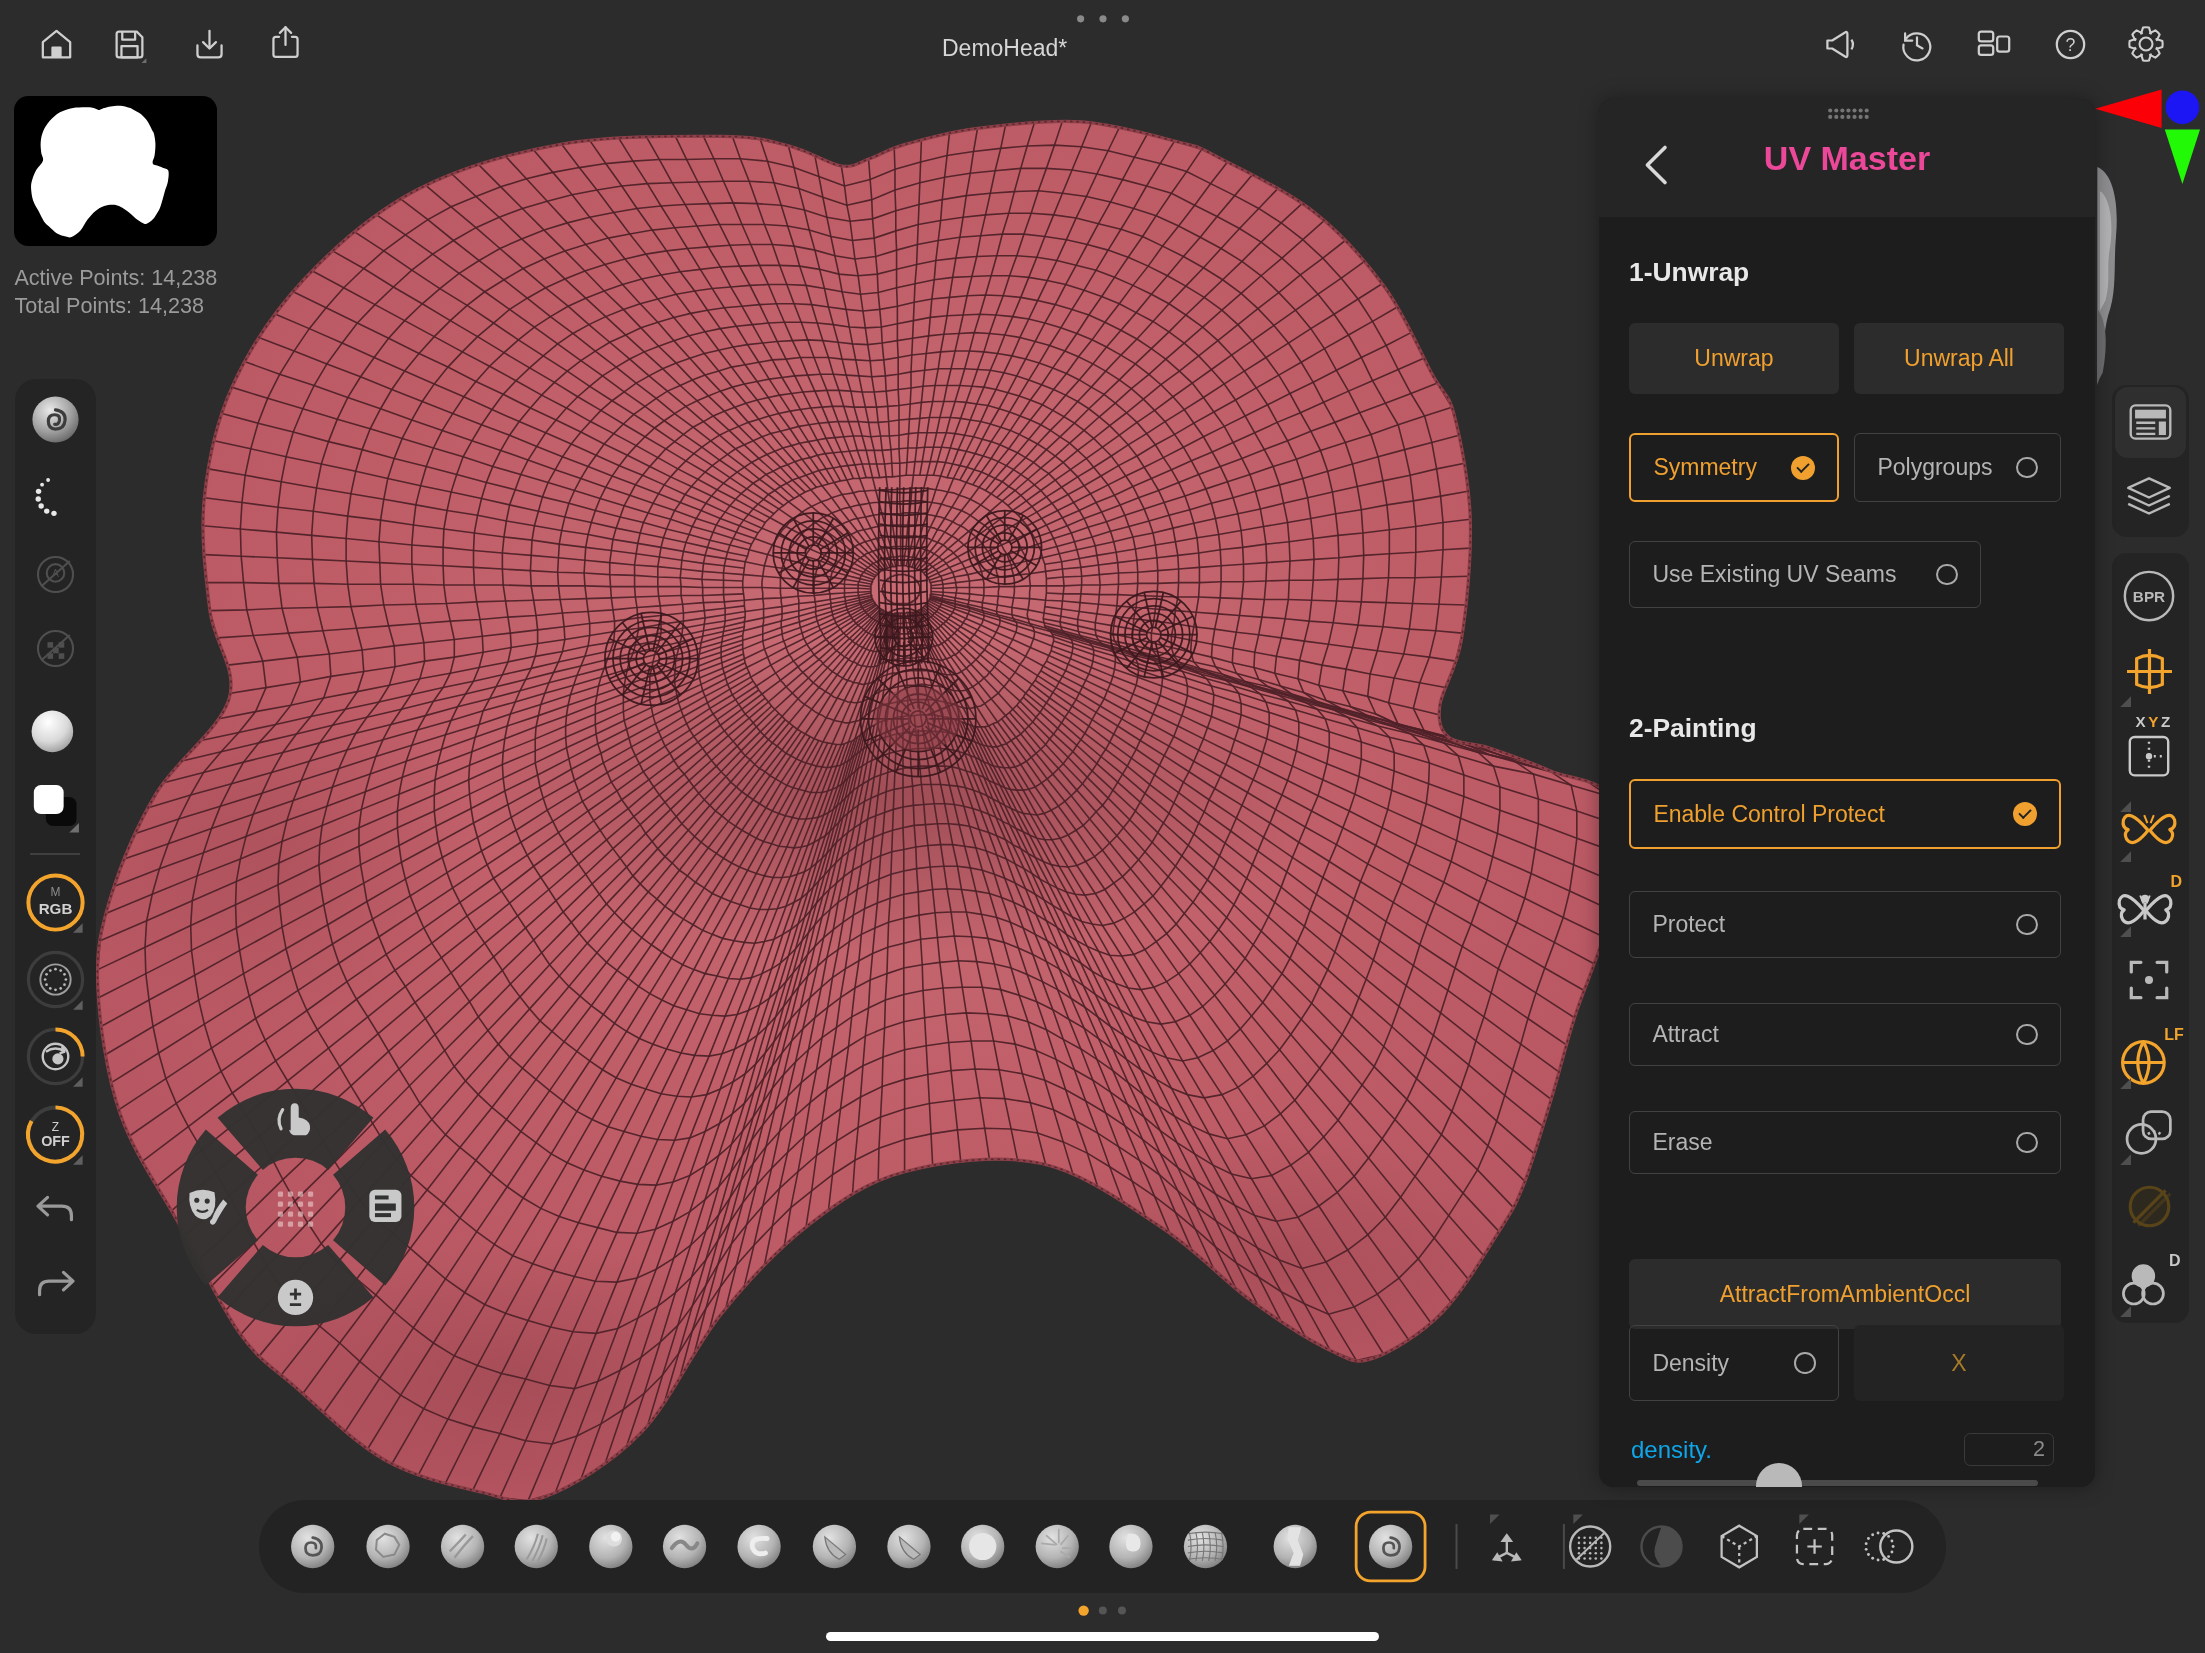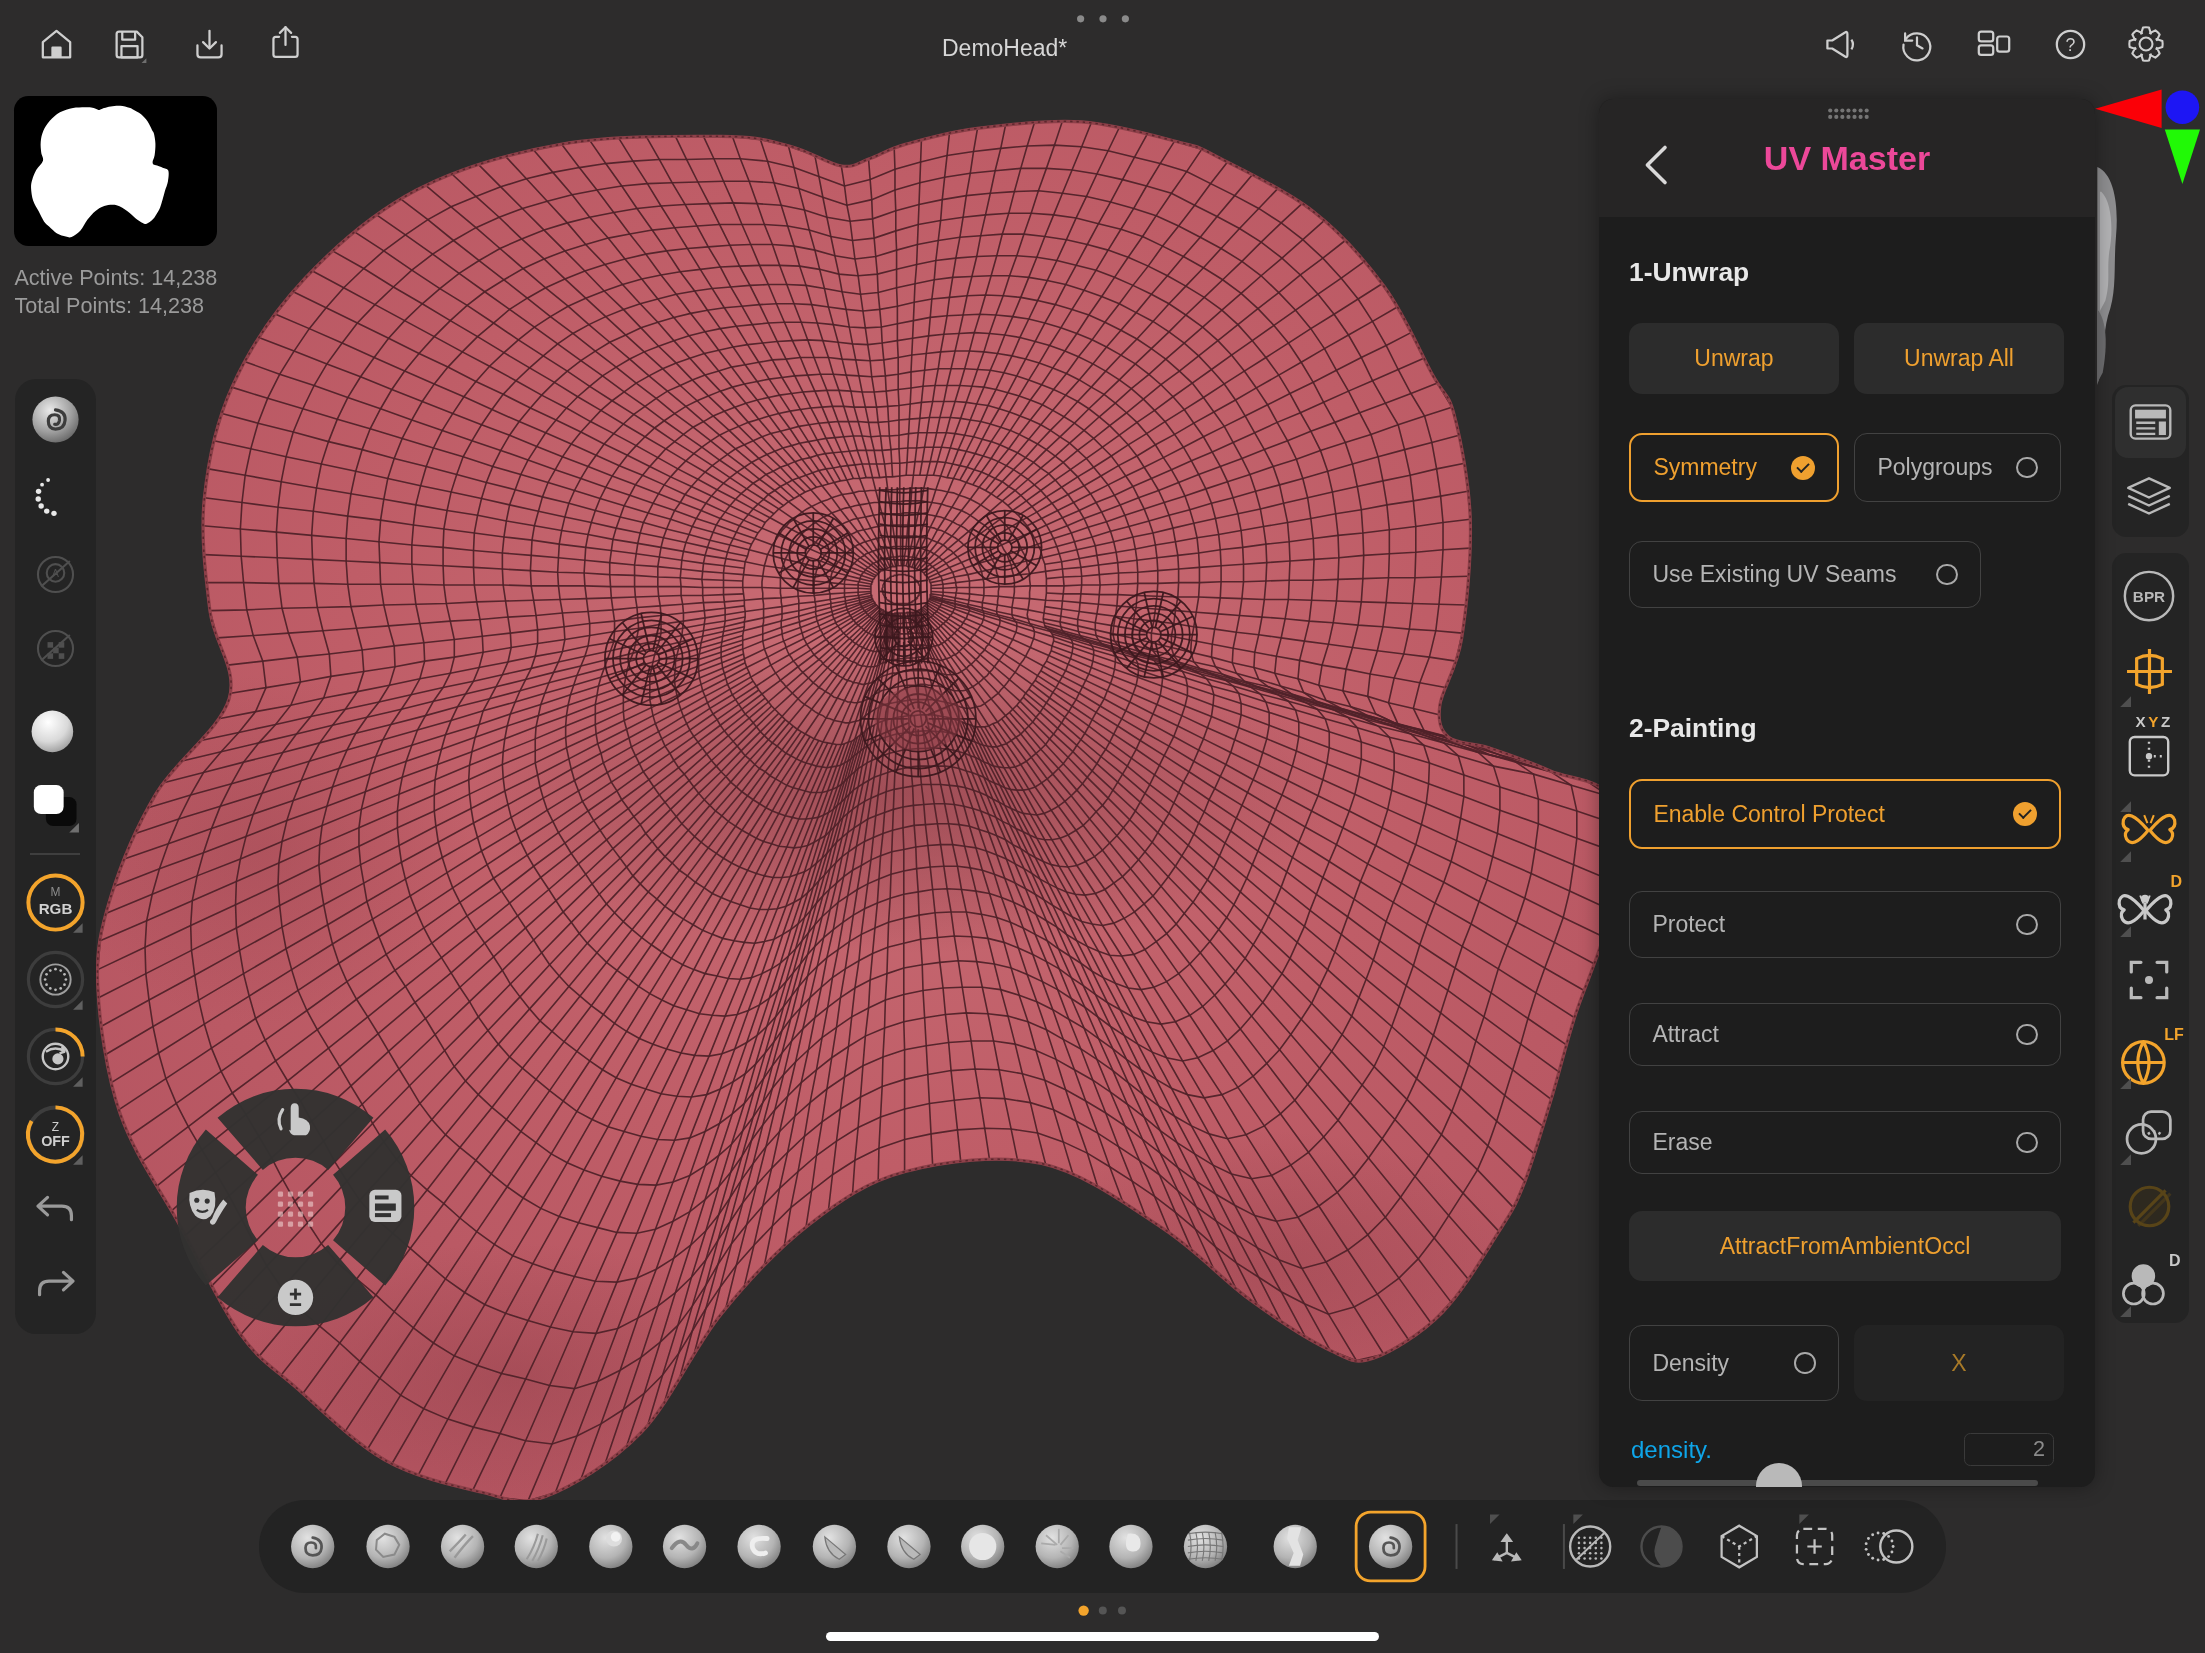--- a/index.html
+++ b/index.html
@@ -3,21 +3,21 @@
 *{margin:0;padding:0;box-sizing:border-box}
 html,body{width:2205px;height:1654px;overflow:hidden;background:#2d2c2c;font-family:"Liberation Sans",sans-serif}
 .abs{position:absolute}
 #canvas{position:absolute;left:0;top:83px;width:2205px;height:1571px;background:#2d2c2c;overflow:hidden}
 .ico{position:absolute;z-index:31}
 svg{display:block}
 #panel{position:absolute;left:1599px;top:99px;width:496px;height:1388px;background:#1d1d1d;border-radius:14.4px;z-index:20;overflow:hidden;box-shadow:0 0 19px rgba(0,0,0,0.35)}
 #panelhead{position:absolute;left:0;top:0;width:496px;height:118px;background:#262525}
 .ptitle{position:absolute;left:0;top:59px;width:496px;text-align:center;font-size:34px;font-weight:bold;color:#ec4899;transform:translateY(-50%)}
 .sect{position:absolute;left:30px;font-size:26.4px;font-weight:bold;color:#e8e8e8}
-.btn{position:absolute;border-radius:13px;font-size:23px;display:flex;align-items:center}
+.btn{position:absolute;border-radius:6px;font-size:23px;display:flex;align-items:center}
 .btn.filled{background:#2c2c2c;justify-content:center;color:#efa02f}
 .btn.outline{border:1.6px solid #424242;color:#b4b4b4;justify-content:space-between;padding:0 22.4px 0 22.4px}
 .btn.orange{border:2px solid #efa02f;color:#efa02f;justify-content:space-between;padding:0 22.4px 0 22.4px}
 .radio{width:21.6px;height:21.6px;border-radius:50%;border:2px solid #a9a9a9;flex:none}
 .check{width:24px;height:24px;border-radius:50%;background:#efa02f;flex:none;position:relative}
 .check:after{content:"";position:absolute;left:6.4px;top:7.2px;width:9.6px;height:4.8px;border-left:2.8px solid #222;border-bottom:2.8px solid #222;transform:rotate(-45deg)}
 #ltoolbar{position:absolute;left:15px;top:379px;width:81px;height:955px;background:#242424;border-radius:21px;z-index:10}
 #bbar{position:absolute;left:259px;top:1500px;width:1687px;height:93px;background:#232323;border-radius:46px;z-index:10}
 #rtool1{position:absolute;left:2112px;top:385px;width:77px;height:152px;background:#242424;border-radius:14.4px;z-index:10}
 #rtool2{position:absolute;left:2112px;top:553px;width:77px;height:770px;background:#242424;border-radius:14.4px;z-index:10}
@@ -795,21 +795,21 @@
       <span class="radio"></span>
     </div>
     <div class="btn outline" style="left:30px;top:904px;width:432px;height:63px">
       <span>Attract</span>
       <span class="radio"></span>
     </div>
     <div class="btn outline" style="left:30px;top:1012px;width:432px;height:63px">
       <span>Erase</span>
       <span class="radio"></span>
     </div>
-    <div class="btn filled" style="left:30px;top:1112px;width:432px;height:70px">AttractFromAmbientOccl</div>
+    <div class="btn filled" style="left:30px;top:1160px;width:432px;height:70px">AttractFromAmbientOccl</div>
     <div class="btn outline" style="left:30px;top:1226px;width:210px;height:76px">
       <span>Density</span>
       <span class="radio"></span>
     </div>
     <div class="btn" style="left:255px;top:1226px;width:210px;height:76px;background:#232323;justify-content:center;color:#a87a28">X</div>
     <div class="abs dimtext" style="left:32px;top:1337px;font-size:24px">density.</div>
     <div class="abs" style="left:365px;top:1334px;width:90px;height:33px;border:1.6px solid #3a3a3a;border-radius:6.4px;color:#8b8b8b;font-size:21.6px;text-align:right;line-height:30px;padding-right:8px">2</div>
     <div class="abs" style="left:38px;top:1381px;width:401px;height:5.6px;background:#4a4a4a;border-radius:3.2px"></div>
     <div class="abs" style="left:157px;top:1364px;width:46px;height:46px;border-radius:50%;background:#b9b9b9"></div>
   </div>

